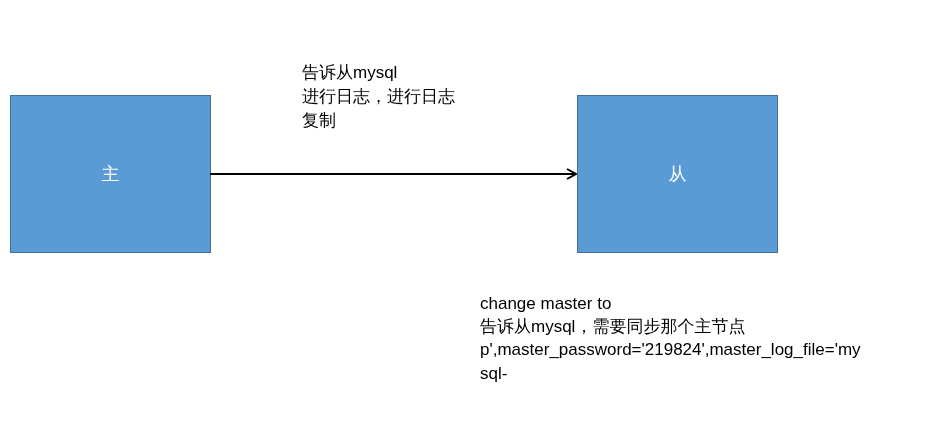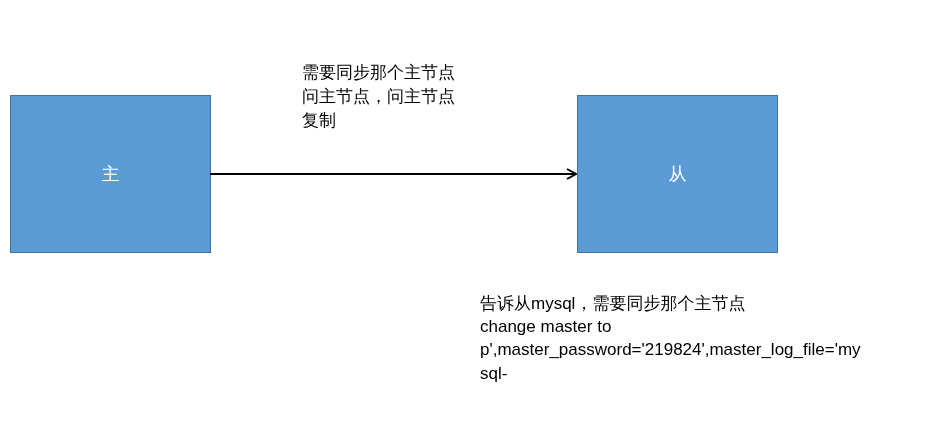--- a/index.html
+++ b/index.html
@@ -26,23 +26,23 @@
 <svg class="arrow" viewBox="0 0 370 16" width="370" height="16">
   <line x1="0" y1="8" x2="366" y2="8" stroke="#000" stroke-width="2"></line>
   <polyline points="357,3 366,8 357,13" fill="none" stroke="#000" stroke-width="2"></polyline>
 </svg>
 
 <div class="box" id="box-slave">
   <span>从</span>
 </div>
 
 <div class="label" id="top-label">
-  <span class="line">需要同步那个主节点</span>
-  <span class="line">问主节点，问主节点</span>
+  <span class="line">告诉从mysql</span>
+  <span class="line">进行日志，进行日志</span>
   <span class="line">复制</span>
 </div>
 
 <div class="label" id="bottom-label">
+  <span class="line">change master to</span>
   <span class="line">告诉从mysql，需要同步那个主节点</span>
-  <span class="line">change master to</span>
   <span class="line">p',master_password='219824',master_log_file='my</span>
   <span class="line">sql-</span>
 </div>
 
 </body></html>

